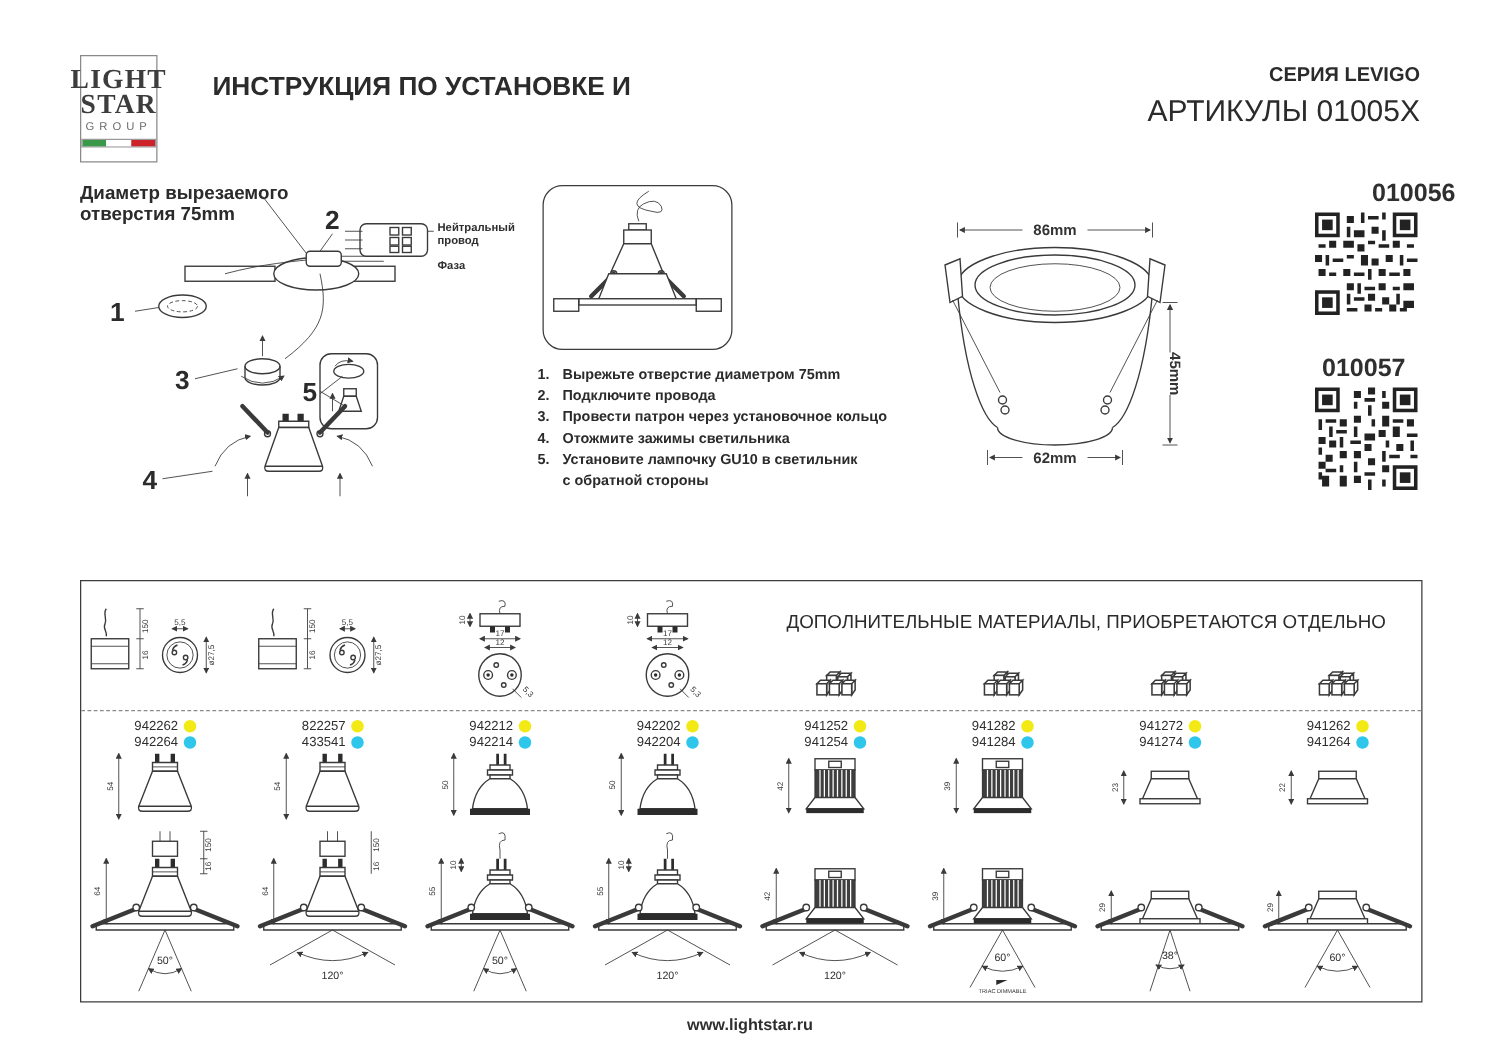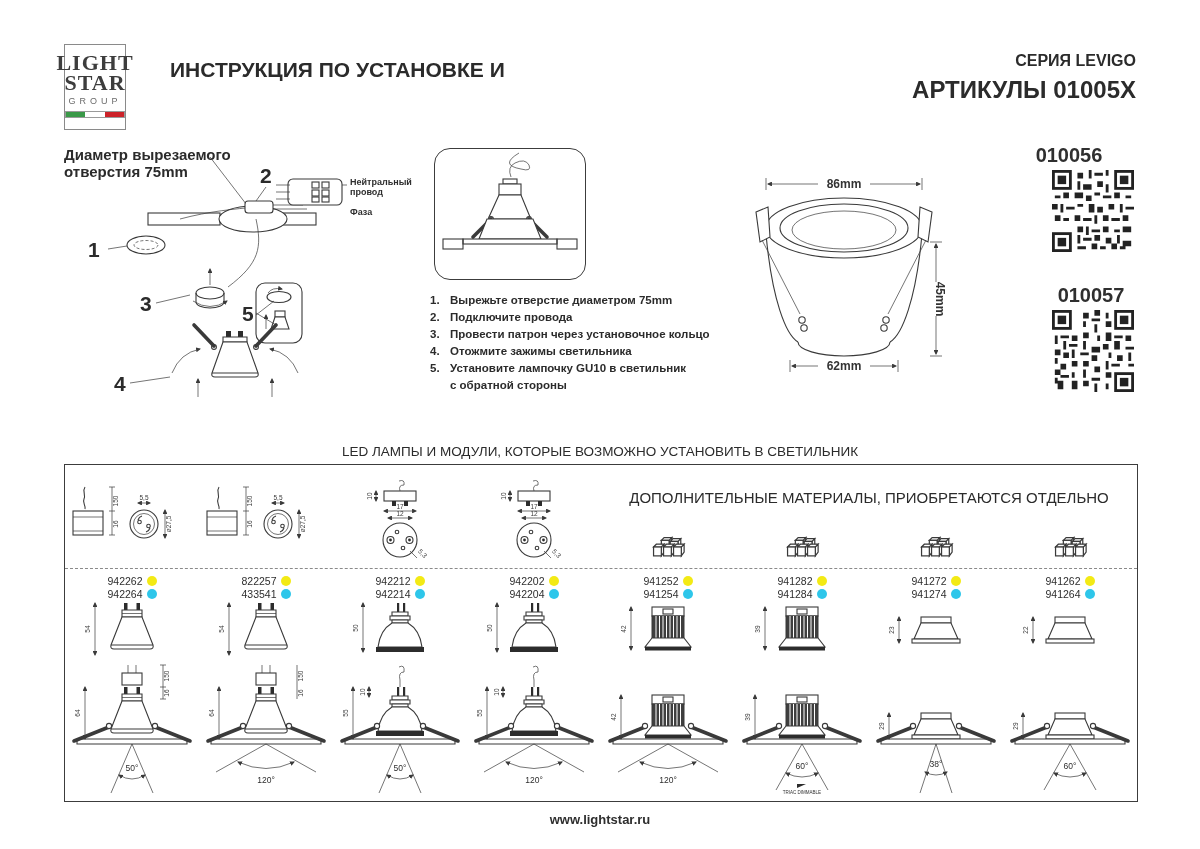--- a/index.html
+++ b/index.html
@@ -23,21 +23,21 @@
   .logo{left:64px;top:44px;width:62px;height:86px;border:1.5px solid #8a8a8a;box-sizing:border-box;
         display:flex;flex-direction:column;align-items:center;justify-content:flex-start;padding-top:8px;}
   .logo .l1,.logo .l2{font-family:"Liberation Serif",serif;font-weight:bold;font-size:22px;line-height:20px;letter-spacing:1px;color:#3d3d3d;}
   .logo .l3{font-size:9px;letter-spacing:4px;color:#6b6b6b;margin-top:3px;}
   .flag{display:flex;width:58px;height:5px;border:1px solid #9a9a9a;margin-top:5px;}
   .flag span{flex:1;}
   .flag .g{background:#3a9948;} .flag .w{background:#fff;} .flag .r{background:#cc2229;}
   .title{left:170px;top:56px;font-size:21px;line-height:27px;font-weight:bold;color:#2b2b2b;}
   .series-wrap{left:760px;top:52px;width:376px;text-align:right;}
   .series{font-size:16px;font-weight:bold;color:#2b2b2b;}
-  .articles{font-size:24px;font-weight:bold;color:#2b2b2b;margin-top:6px;}
+  .articles{font-size:24px;font-weight:normal;color:#2b2b2b;margin-top:6px;}
   .hole-note{left:64px;top:146px;width:240px;font-size:15px;font-weight:600;color:#2b2b2b;}
   .midbox{left:434px;top:148px;width:152px;height:132px;border:1.6px solid #3c3c3c;border-radius:16px;box-sizing:border-box;}
   .steps{left:430px;top:292px;width:300px;font-size:11.5px;font-weight:600;color:#2b2b2b;}
   .steps .row{display:flex;line-height:17px;}
   .steps .num{width:20px;flex:none;}
   .qr-label{width:86px;text-align:center;font-size:20px;font-weight:600;color:#2f2f2f;}
   .led-title{left:0;top:444px;width:1200px;text-align:center;font-size:13.5px;color:#2b2b2b;}
   .tbox{left:64px;top:464px;width:1072px;height:336px;border:1.6px solid #3c3c3c;box-sizing:content-box;}
   .add-title{position:absolute;left:536px;top:24px;width:536px;text-align:center;font-size:15px;color:#2b2b2b;}
   .dash{position:absolute;left:0;top:103px;width:1072px;border-top:1.6px dashed #8a8a8a;}
@@ -313,30 +313,29 @@
     <line x1="210" y1="166" x2="210" y2="204" class="dim" marker-end="url(#ma)"></line>
     <text x="210" y="149" text-anchor="middle" font-size="12" font-weight="bold" transform="rotate(90 210 149)">45mm</text>
 
     <line x1="64" y1="210" x2="64" y2="222" class="dim"></line>
       <line x1="172" y1="210" x2="172" y2="222" class="dim"></line>
     <line x1="66" y1="216" x2="92" y2="216" class="dim" marker-start="url(#ma)"></line>
     <line x1="144" y1="216" x2="170" y2="216" class="dim" marker-end="url(#ma)"></line>
     <text x="118" y="220" text-anchor="middle" font-size="12" font-weight="bold">62mm</text>
   </svg>
 
-  <div class="abs qr-label" style="left:1026px;top:144px">010056</div>
+  <div class="abs qr-label" style="left:1088px;top:144px">010056</div>
   <svg class="abs" style="left:1052px;top:170px" width="82" height="82" viewBox="0 0 29 29">
       <use href="#s-qr"></use>
     </svg>
   <div class="abs qr-label" style="left:1048px;top:284px">010057</div>
   <svg class="abs" style="left:1052px;top:310px" width="82" height="82" viewBox="0 0 29 29">
       <use href="#s-qr" transform="rotate(90 14.5 14.5)"></use>
     </svg>
 
-  <div class="abs led-title">LED ЛАМПЫ И МОДУЛИ, КОТОРЫЕ ВОЗМОЖНО УСТАНОВИТЬ В СВЕТИЛЬНИК</div>
 
   <div class="abs tbox">
     <div class="add-title">ДОПОЛНИТЕЛЬНЫЕ МАТЕРИАЛЫ, ПРИОБРЕТАЮТСЯ ОТДЕЛЬНО</div>
     <div class="dash"></div>
 
     <div class="col" style="left:0">
       <svg class="topdraw" width="134" height="86" viewBox="0 0 134 86">
         <use href="#s-sockside" x="6" y="6"></use>
         <line x1="44" y1="6" x2="50" y2="6" class="dim"></line>
           <line x1="44" y1="30" x2="50" y2="30" class="dim"></line>

